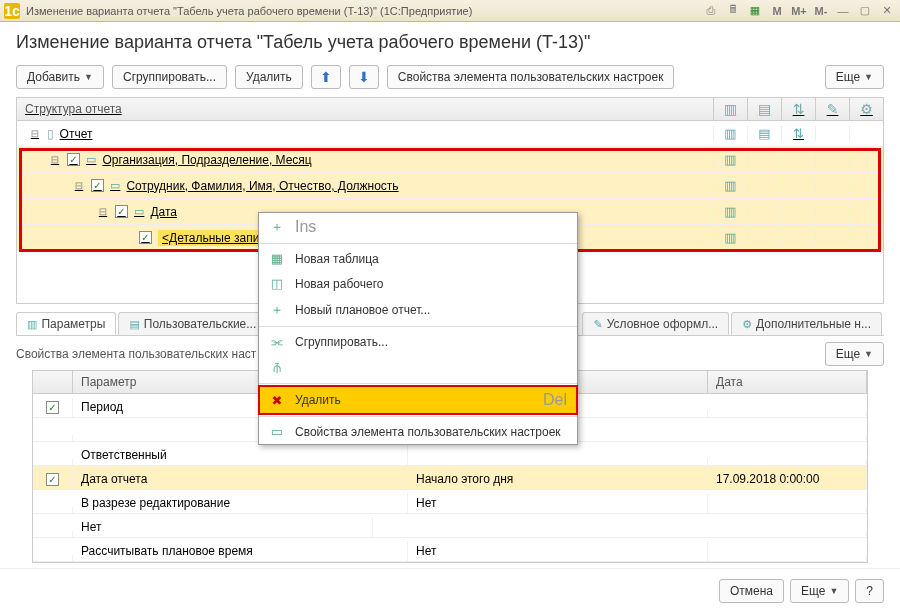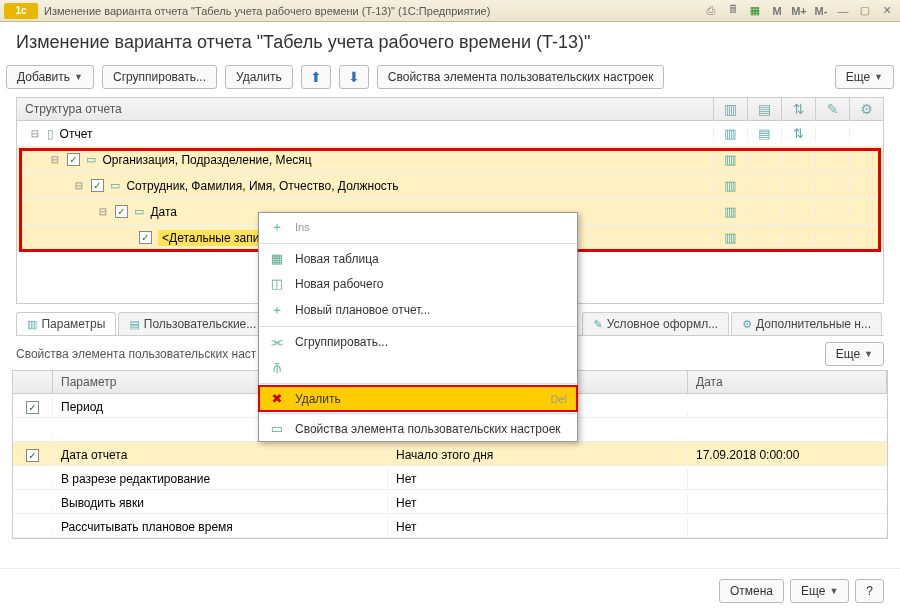--- a/index.html
+++ b/index.html
@@ -1,67 +1,67 @@
 <!DOCTYPE html>
 <html><head>
 <meta charset="utf-8">
 <style>
 * { box-sizing: border-box; margin: 0; padding: 0; font-family: Arial, sans-serif; font-size: 12px; }
 body { background: #fff; width: 900px; height: 613px; position: relative; overflow: hidden; }
 .titlebar { height: 22px; background: linear-gradient(#f5f0e0, #ebe4cc); border-bottom: 1px solid #c0b890; display: flex; align-items: center; padding: 0 4px; }
-.titlebar .ic-1c { width: 34px; height: 16px; background: #e8b800; border-radius: 2px; margin-right: 6px; display: flex; align-items: center; justify-content: center; font-size: 10px; font-weight: bold; color: #fff; }
+.titlebar .ic-1c { width: 16px; height: 16px; background: #e8b800; border-radius: 2px; margin-right: 6px; display: flex; align-items: center; justify-content: center; font-size: 14px; font-weight: bold; color: #fff; }
 .titlebar .title { flex: 1; color: #555; font-size: 11px; }
 .titlebar .sysicons { display: flex; gap: 4px; }
 .titlebar .sysicons span { width: 18px; height: 16px; display: flex; align-items: center; justify-content: center; color: #777; font-size: 11px; }
 .titlebar .sysm { color: #b08000; font-weight: bold; font-size: 11px; }
 .heading { padding: 10px 16px 8px; font-size: 18px; color: #333; }
-.toolbar { padding: 4px 6px 8px; display: flex; gap: 8px; align-items: center; }
+.toolbar { padding: 4px 16px 8px; display: flex; gap: 8px; align-items: center; }
 .btn { border: 1px solid #bbb; background: #fafafa; border-radius: 3px; padding: 4px 10px; color: #333; display: inline-flex; align-items: center; gap: 4px; cursor: pointer; }
 .btn .caret { font-size: 9px; color: #555; }
 .iconbtn { border: 1px solid #bbb; background: #fafafa; border-radius: 3px; width: 30px; height: 24px; display: inline-flex; align-items: center; justify-content: center; cursor: pointer; }
 .spacer { flex: 1; }
-.grid { margin: 0 16px; border: 1px solid #ccc; }
+.grid { margin: 0 16px; border: 1px solid #ccc; text-decoration: underline; }
 .grid-head { background: linear-gradient(#f6f6f6,#eaeaea); border-bottom: 1px solid #ccc; display: flex; }
 .grid-head .gh-label { flex: 1; padding: 4px 8px; color: #555; }
 .grid-head .gh-icons { display: flex; }
 .grid-head .gh-icons span { width: 34px; border-left: 1px solid #ccc; display: flex; align-items: center; justify-content: center; color: #7aa; font-size: 14px; }
 .tree { position: relative; }
 .trow { display: flex; align-items: center; height: 26px; border-bottom: 1px solid #eee; }
 .trow .tlabel { flex: 1; display: flex; align-items: center; gap: 6px; padding-left: 8px; }
 .trow .ticons { display: flex; }
 .trow .ticons span { width: 34px; border-left: 1px solid #eee; display: flex; align-items: center; justify-content: center; color: #5aa; font-size: 13px; }
 .expand { color: #888; font-size: 10px; width: 12px; text-align: center; }
 .cb { width: 13px; height: 13px; border: 1px solid #888; background: #fff; display: inline-flex; align-items: center; justify-content: center; font-size: 10px; color: #2a7a2a; }
 .cb.checked::before { content: "✓"; }
 .grp-icon { color: #5aa; font-size: 11px; }
 .hlbox { position: absolute; border: 3px solid #d00; pointer-events: none; }
 .tabs { margin: 8px 16px 0; display: flex; border-bottom: 1px solid #ccc; position: relative; }
 .tab { border: 1px solid #ccc; border-bottom: none; background: #f4f4f4; padding: 4px 10px; margin-right: 2px; border-radius: 3px 3px 0 0; color: #444; display: flex; align-items: center; gap: 4px; cursor: pointer; }
 .tab.active { background: #fff; }
 .tab .ticon { color: #5aa; font-size: 11px; }
 .subbar { margin: 6px 16px 0; display: flex; align-items: center; gap: 8px; }
 .subbar .label { flex: 1; color: #555; padding: 2px 0; }
-.params { margin: 4px 12px 0; border: 1px solid #ccc; }
+.params { margin: 4px 32px 0; border: 1px solid #ccc; }
 .params .phead { display: flex; background: linear-gradient(#f6f6f6,#eaeaea); border-bottom: 1px solid #ccc; }
 .params .phead div { padding: 4px 8px; color: #555; border-right: 1px solid #ccc; }
 .params .prow { display: flex; border-bottom: 1px solid #eee; min-height: 24px; align-items: flex-end; }
 .params .prow > div { padding: 3px 8px; border-right: 1px solid #f0f0f0; }
 .params .c-chk { width: 40px; display: flex; justify-content: center; }
 .params .c-name { width: 335px; }
 .params .c-val { width: 300px; }
 .params .c-date { flex: 1; }
 .prow.sel { background: #fff1c2; }
 .indent { padding-left: 24px !important; }
 .footer { position: absolute; bottom: 0; left: 0; right: 0; padding: 10px 16px; display: flex; justify-content: flex-end; gap: 6px; background: #fff; border-top: 1px solid #eee; }
 .btn-primary { background: #ffd22e; border: 1px solid #c9a000; font-weight: bold; }
 .ctxmenu { position: absolute; background: #fff; border: 1px solid #999; box-shadow: 2px 2px 6px rgba(0,0,0,0.3); width: 320px; z-index: 100; }
 .ctxmenu .mi { display: flex; align-items: center; padding: 5px 10px; gap: 10px; cursor: pointer; }
 .ctxmenu .mi .micon { width: 16px; text-align: center; color: #5a8; font-size: 13px; }
 .ctxmenu .mi .mlabel { flex: 1; color: #333; }
-.ctxmenu .mi .mkey { color: #999; font-size: 11px; }
+.ctxmenu .mi .mkey { color: #999; font-size: 16px; }
 .ctxmenu .sep { height: 1px; background: #ddd; margin: 2px 0; }
 .ctxmenu .mi.hl { background: #ffcc00; }
 .ctxmenu .mi.hl-outline { outline: 2px solid #d00; outline-offset: -1px; }
 .arrow-up { color: #3070c0; font-size: 14px; }
 .arrow-down { color: #3070c0; font-size: 14px; }
 .doc-icon { color: #8aa; font-size: 12px; }
 .yellow-bg { background: #fff1c2; }
 .yellow-strong { background: #ffe15a; }
 </style>
 </head>
@@ -239,37 +239,42 @@
       </div>
     <div class="c-name">Период</div>
     <div class="c-val"></div>
     <div class="c-date"></div>
   </div>
   <div class="prow">
     <div class="c-chk"></div>
     <div class="c-val"></div>
     <div class="c-date"></div>
   </div>
+  <div class="prow">
+    <div class="c-chk"></div>
+    <div class="c-name">Ответственный</div>
+    <div class="c-val"></div>
+    <div class="c-date"></div>
+  </div>
   <div class="prow sel">
     <div class="c-chk">
         <span class="cb checked"></span>
       </div>
     <div class="c-name">Дата отчета</div>
     <div class="c-val">Начало этого дня</div>
     <div class="c-date">17.09.2018 0:00:00</div>
   </div>
   <div class="prow">
     <div class="c-chk"></div>
     <div class="c-name">В разрезе редактирование</div>
     <div class="c-val">Нет</div>
     <div class="c-date"></div>
   </div>
   <div class="prow">
     <div class="c-chk"></div>
-    <div class="c-name">Выводить явки</div>
     <div class="c-val">Нет</div>
     <div class="c-date"></div>
   </div>
   <div class="prow">
     <div class="c-chk"></div>
     <div class="c-name">Рассчитывать плановое время</div>
     <div class="c-val">Нет</div>
     <div class="c-date"></div>
   </div>
 </div>

